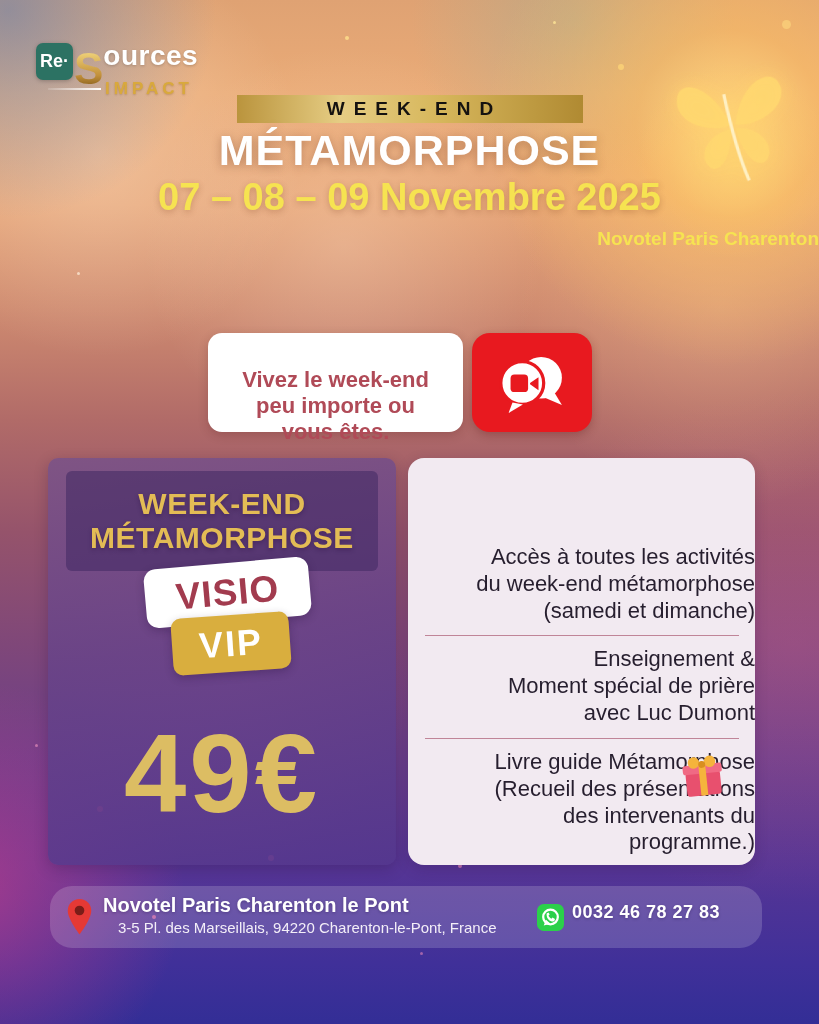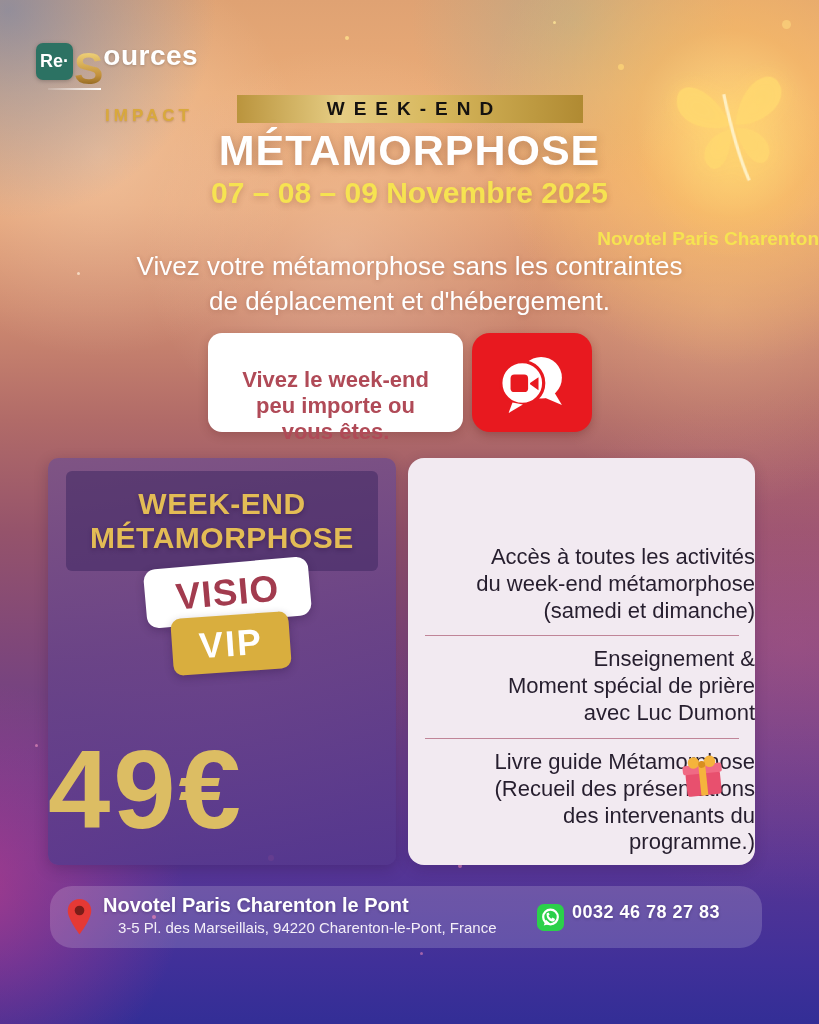--- a/index.html
+++ b/index.html
@@ -29,39 +29,39 @@
     color:#fff; font-weight:700; font-size:18px;
     display:flex; align-items:center; justify-content:center;
     box-shadow:0 1px 4px rgba(0,0,0,.25);
   }
   .logo-s {
     font-size:44px; font-weight:700; line-height:.8; margin:0 0 -6px 1px;
     background:linear-gradient(180deg,#f2d57c,#c2903a 70%,#8e6420);
     -webkit-background-clip:text; background-clip:text; color:transparent;
   }
   .logo-ources { font-size:28px; font-weight:700; color:#fff; letter-spacing:.5px; margin-bottom:8px; text-shadow:0 1px 3px rgba(0,0,0,.2); }
-  .logo-impact { position:absolute; left:69px; top:39px; font-size:17px; font-weight:700; letter-spacing:4px; color:#d9a93c; text-shadow:0 1px 2px rgba(120,70,0,.3);margin-top:27px; }
+  .logo-impact { position:absolute; left:69px; top:39px; font-size:17px; font-weight:700; letter-spacing:4px; color:#d9a93c; text-shadow:0 1px 2px rgba(120,70,0,.3); }
   .logo-line { position:absolute; left:12px; top:48px; width:53px; height:2px; background:linear-gradient(90deg, rgba(255,255,255,.15), #ffffff); }
 
   
   .butterfly-glow { position:absolute; left:635px; top:60px; width:200px; height:200px; border-radius:50%;
     background:radial-gradient(circle, rgba(255,214,110,.65) 0%, rgba(255,200,100,.25) 45%, rgba(255,200,100,0) 70%); }
   .butterfly { position:absolute; left:668px; top:55px; width:130px; height:140px; transform:rotate(-10deg); filter:blur(.6px) drop-shadow(0 0 10px rgba(255,210,110,.9)); opacity:.95; }
 
   
   .banner {
     position:absolute; left:237px; top:95px; width:346px; height:28px; 
     background:linear-gradient(90deg,#ba943d 0%,#e6cd84 30%,#d7b75c 58%,#b08a32 100%);
     color:#151210; font-size:19px; font-weight:700; letter-spacing:9px;
     display:flex; align-items:center; justify-content:center; text-indent:9px;
   }
   .title { position:absolute; left:0; top:126px; width:100%; text-align:center;
     color:#fff; font-size:43px; font-weight:700; letter-spacing:1px; text-shadow:0 2px 10px rgba(110,55,30,.4); }
   .date { position:absolute; left:0; top:176px; width:100%; text-align:center;
-    color:#f6e351; font-size:30px; font-weight:700; text-shadow:0 2px 6px rgba(120,60,30,.3); }
+    color:#f6e351; font-size:38px; font-weight:700; text-shadow:0 2px 6px rgba(120,60,30,.3); }
   .venue { position:absolute; left:0; top:228px; width:100%; text-align:right;
     color:#f6e351; font-size:19px; font-weight:700; }
 
   .intro { position:absolute; left:0; top:249px; width:100%; text-align:center;
     color:#fff; font-size:26px; line-height:1.33; white-space:pre-line; text-shadow:0 1px 5px rgba(100,40,30,.25); }
 
   
   .callout-box { position:absolute; left:208px; top:333px; width:255px; height:99px; background:#fff; border-radius:14px;
     display:flex; align-items:center; justify-content:center; box-shadow:0 3px 10px rgba(90,30,30,.25); }
   .callout-text { color:#b04a57; font-size:22px; font-weight:700; line-height:1.18; text-align:center; white-space:pre-line;margin-top:47px; }
@@ -75,21 +75,21 @@
   .offer-title-box { position:absolute; left:18px; top:13px; width:312px; height:100px; border-radius:6px;
     background:rgba(64,40,99,.55); display:flex; align-items:center; justify-content:center; }
   .offer-title { color:#e3bc55; font-size:30px; font-weight:700; letter-spacing:.5px; line-height:1.13; text-align:center; white-space:pre-line;
     text-shadow:0 2px 4px rgba(40,15,60,.35); }
   .badge-visio { position:absolute; left:97px; top:105px; width:165px; height:59px; background:#fff; border-radius:12px;
     transform:rotate(-5deg); display:flex; align-items:center; justify-content:center; z-index:1; box-shadow:0 3px 8px rgba(40,15,60,.3); }
   .badge-visio span { color:#a23b4e; font-size:37px; font-weight:700; letter-spacing:1px; }
   .badge-vip { position:absolute; left:124px; top:157px; width:118px; height:57px; background:#d9ae3e; border-radius:10px;
     transform:rotate(-4deg); display:flex; align-items:center; justify-content:center; z-index:2; box-shadow:0 3px 8px rgba(40,15,60,.3); }
   .badge-vip span { color:#fff; font-size:36px; font-weight:700; letter-spacing:2px; }
-  .price { position:absolute; left:0; top:276px; width:100%; text-align:left;
+  .price { position:absolute; left:0; top:260px; width:100%; text-align:center;
     color:#dcbd63; font-size:112px; font-weight:700; letter-spacing:3px; line-height:1; }
 
   
   .benefits-card { position:absolute; left:408px; top:458px; width:347px; height:407px; border-radius:16px;
     background:#f2eaf1; box-shadow:0 4px 14px rgba(40,15,60,.2); padding-top:86px; }
   .benefit { color:#261e2e; font-size:22px; line-height:1.22; text-align:right; white-space:pre-line; }
   .divider { width:314px; height:1px; background:#c08598; margin:11px auto 10px auto; }
   .gift { position:absolute; left:272px; top:296px; width:46px; height:46px; transform:rotate(-6deg); }
 
   
@@ -142,22 +142,20 @@
     </div>
     <div class="logo-line"></div>
     <div class="logo-impact">IMPACT</div>
   </div>
 
   <div class="banner">WEEK-END</div>
   <div class="title">MÉTAMORPHOSE</div>
   <div class="date">07 – 08 – 09 Novembre 2025</div>
   <div class="venue">Novotel Paris Charenton</div>
 
-  <div class="intro">Vivez votre métamorphose sans les contraintes
-de déplacement et d'hébergement.</div>
 
   <div class="callout-box">
     <div class="callout-text">Vivez le week-end
 peu importe ou
 vous êtes.</div>
   </div>
   <div class="callout-icon-box">
     <svg width="78" height="66" viewBox="0 0 120 100">
       <circle cx="74" cy="42" r="32" fill="#ffffff"></circle>
       <path d="M94 64 L106 84 L78 72 Z" fill="#ffffff"></path>

